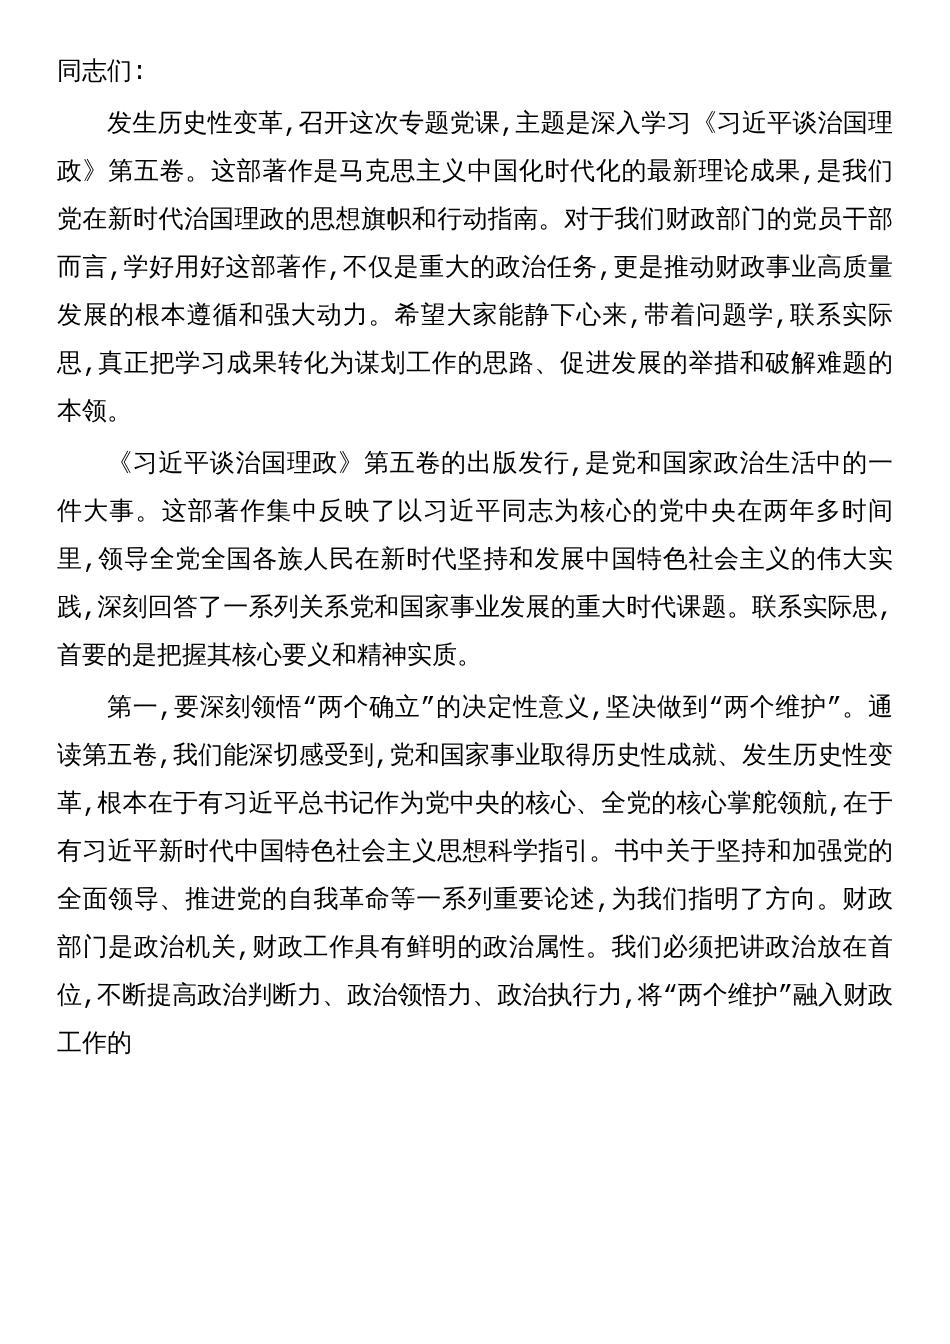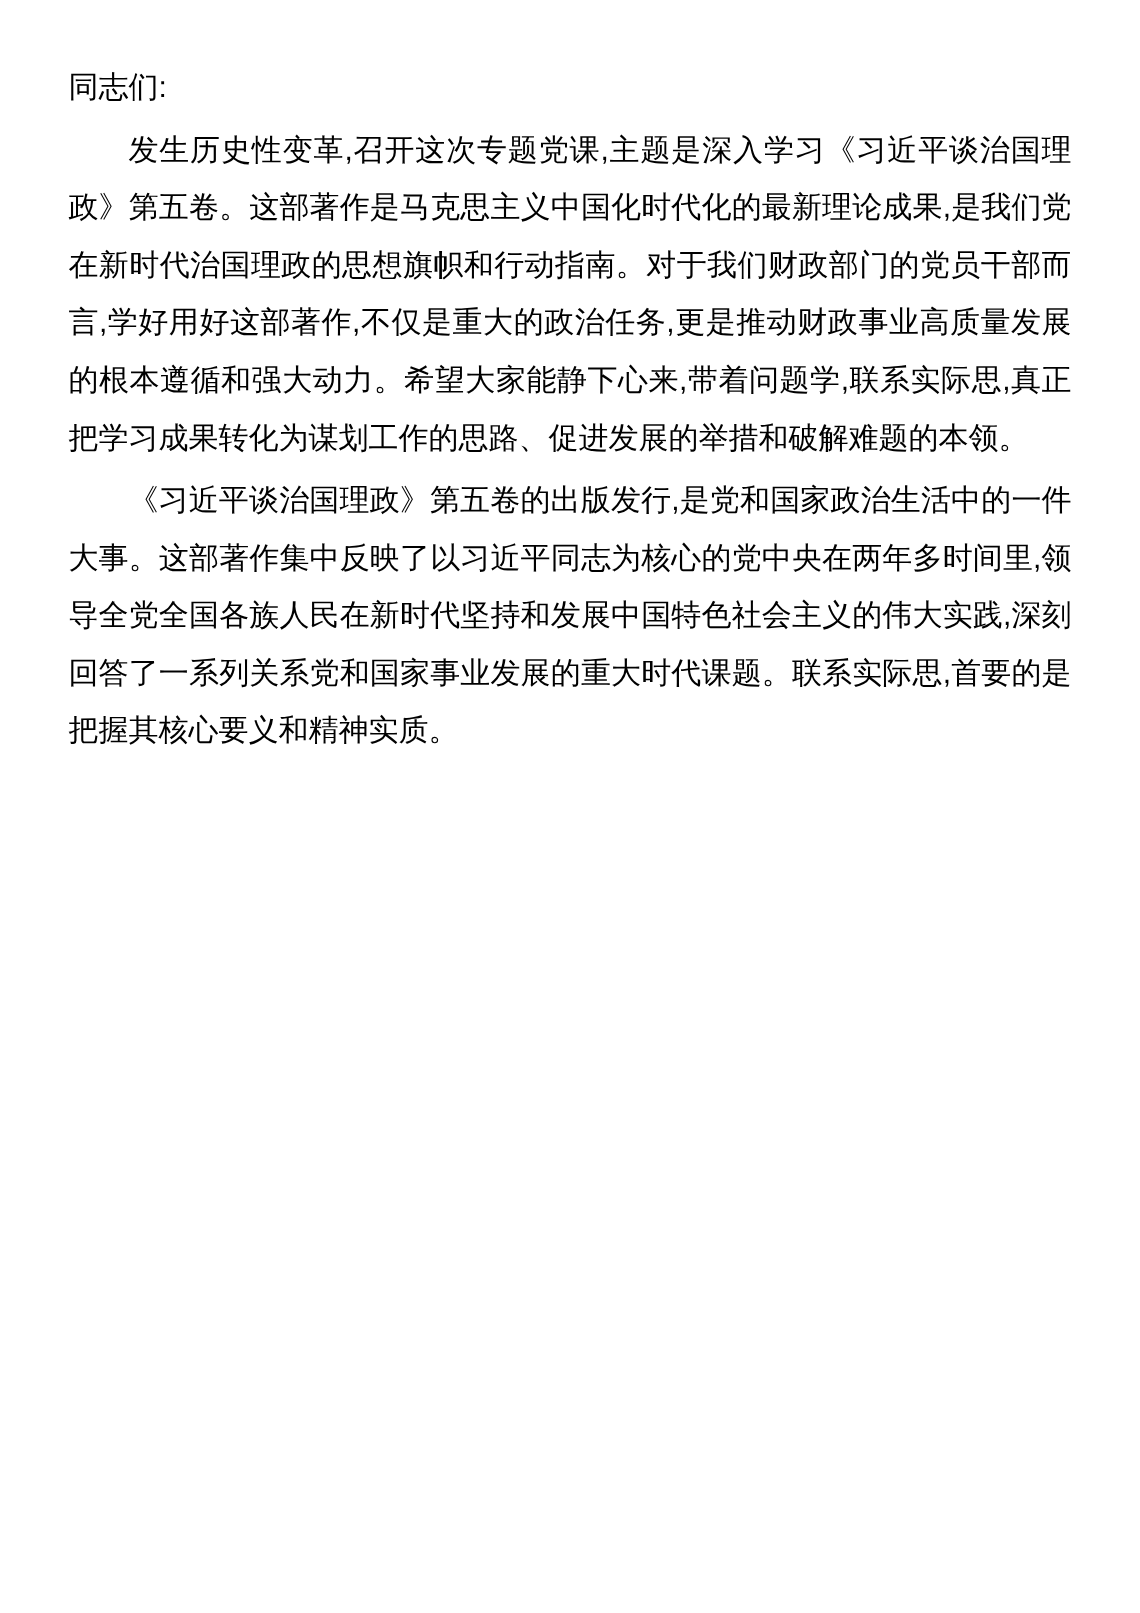--- a/index.html
+++ b/index.html
@@ -32,20 +32,21 @@
   .doc-body {
     margin-top: 49px;
     font-size: 25px;
     line-height: 48px;
     text-align: justify;
     text-justify: auto;
   }
   .doc-body p {
     margin: 4px 0 0 0;
     padding: 0;
+    font-family: Liberation Mono, monospace;
   }
   .doc-body p.salutation {
     margin-top: 0;
     text-indent: 0;
   }
   .doc-body p.para {
     text-indent: 50px;
   }
   .doc-body p.heading {
     text-indent: 50px;
@@ -59,14 +60,15 @@
 <div class="page">
 
   <div class="doc-body">
     <p class="salutation">同志们:</p>
 
     <p class="para">发生历史性变革,召开这次专题党课,主题是深入学习《习近平谈治国理政》第五卷。这部著作是马克思主义中国化时代化的最新理论成果,是我们党在新时代治国理政的思想旗帜和行动指南。对于我们财政部门的党员干部而言,学好用好这部著作,不仅是重大的政治任务,更是推动财政事业高质量发展的根本遵循和强大动力。希望大家能静下心来,带着问题学,联系实际思,真正把学习成果转化为谋划工作的思路、促进发展的举措和破解难题的本领。</p>
 
 
     <p class="para">《习近平谈治国理政》第五卷的出版发行,是党和国家政治生活中的一件大事。这部著作集中反映了以习近平同志为核心的党中央在两年多时间里,领导全党全国各族人民在新时代坚持和发展中国特色社会主义的伟大实践,深刻回答了一系列关系党和国家事业发展的重大时代课题。联系实际思,首要的是把握其核心要义和精神实质。</p>
 
+    <p class="para">第一,要深刻领悟“两个确立”的决定性意义,坚决做到“两个维护”。通读第五卷,我们能深切感受到,党和国家事业取得历史性成就、发生历史性变革,根本在于有习近平总书记作为党中央的核心、全党的核心掌舵领航,在于有习近平新时代中国特色社会主义思想科学指引。书中关于坚持和加强党的全面领导、推进党的自我革命等一系列重要论述,为我们指明了方向。财政部门是政治机关,财政工作具有鲜明的政治属性。我们必须把讲政治放在首位,不断提高政治判断力、政治领悟力、政治执行力,将“两个维护”融入财政工作的</p>
   </div>
 </div>
 
 </body></html>

